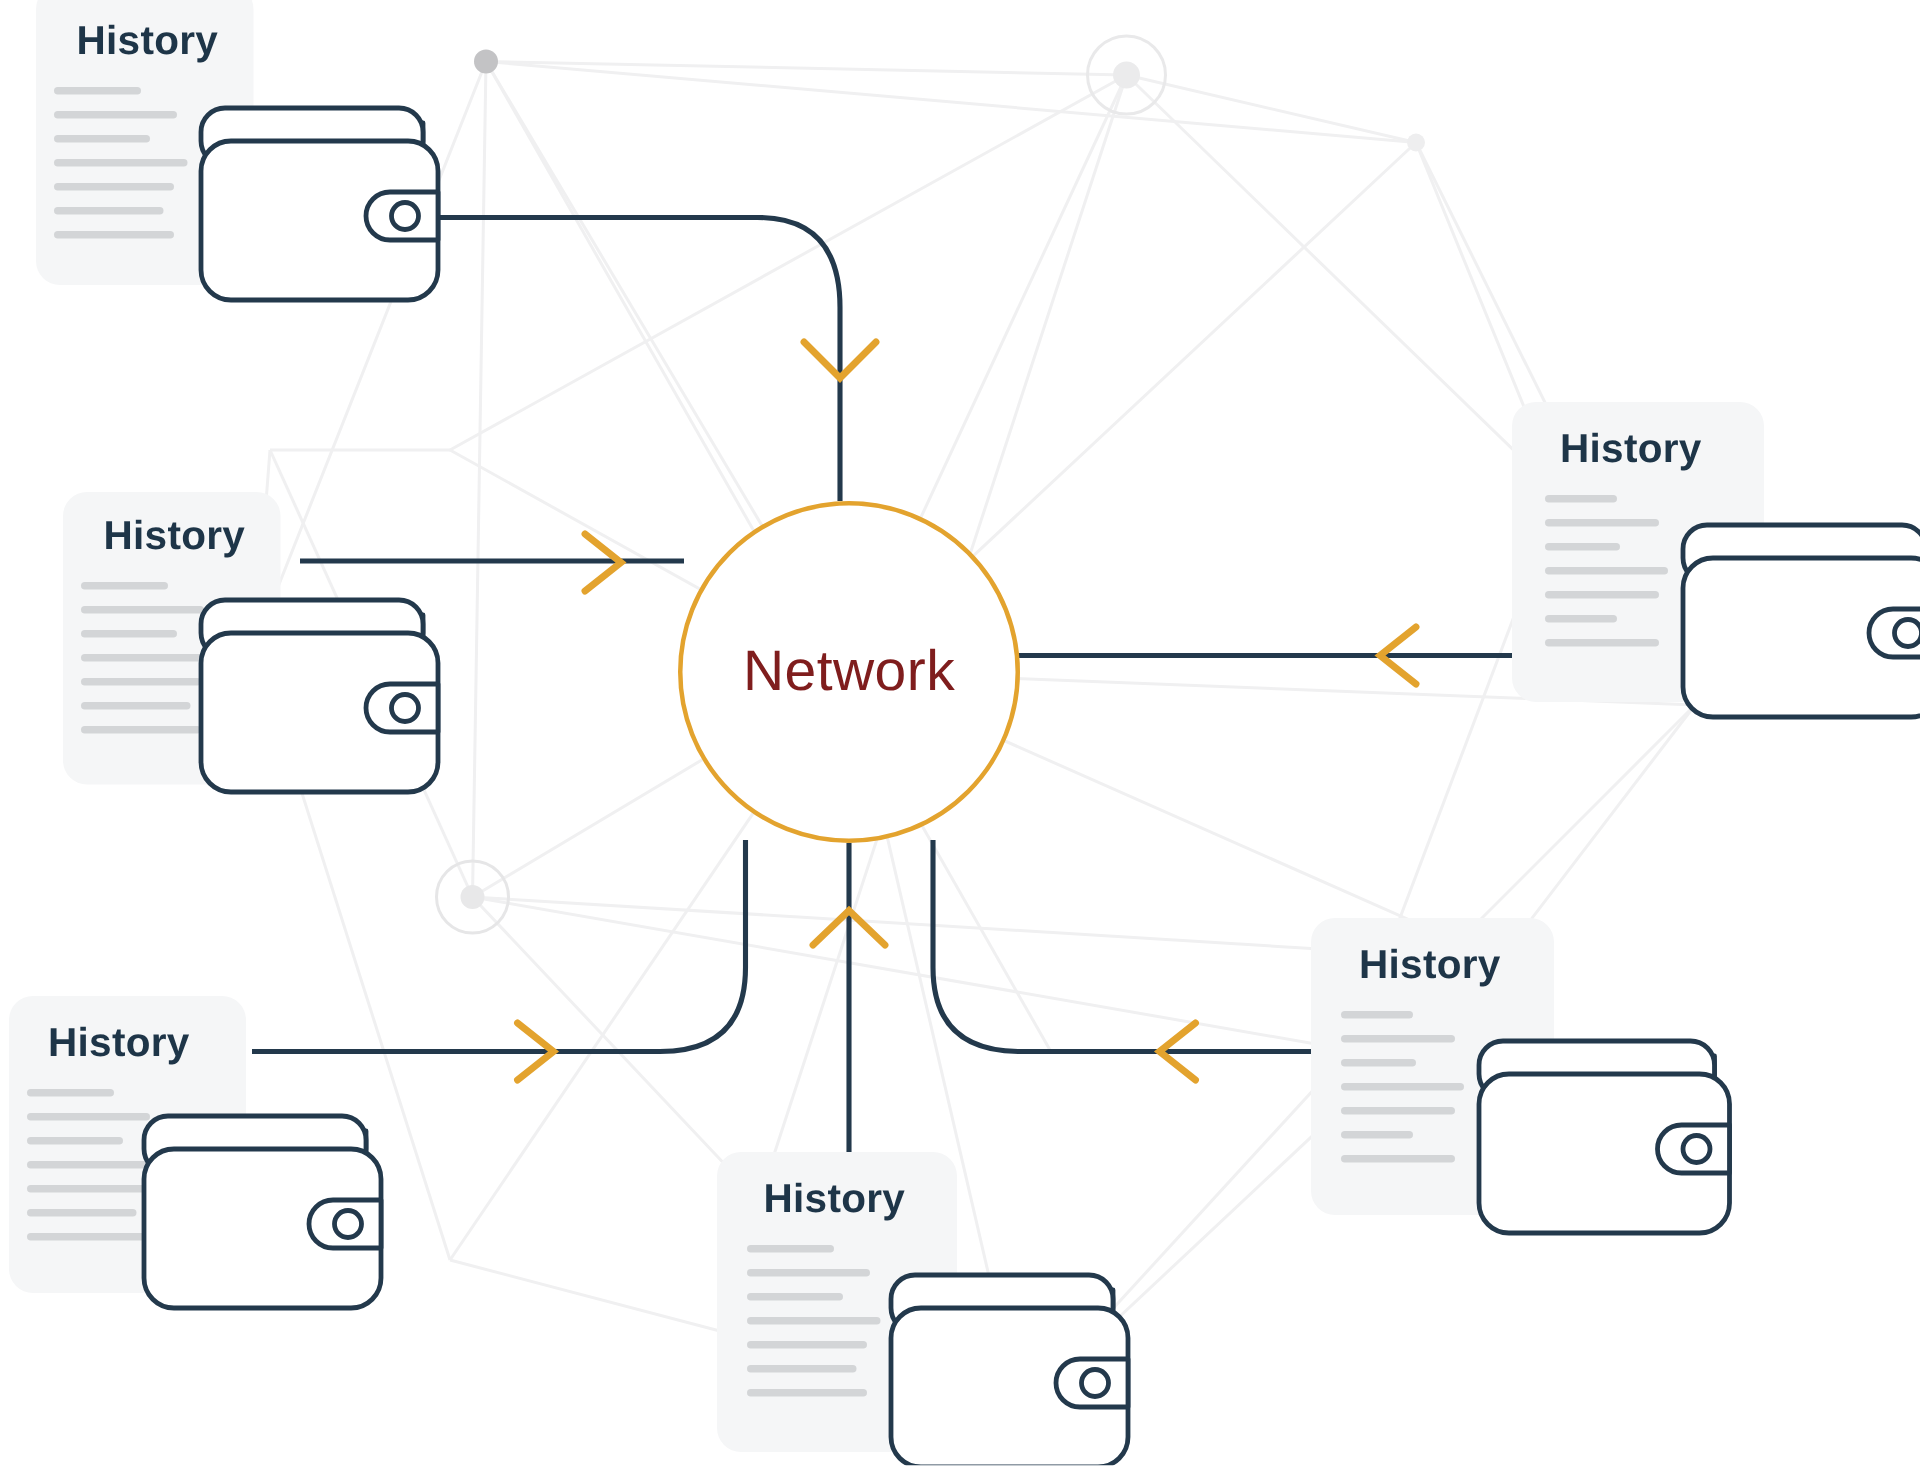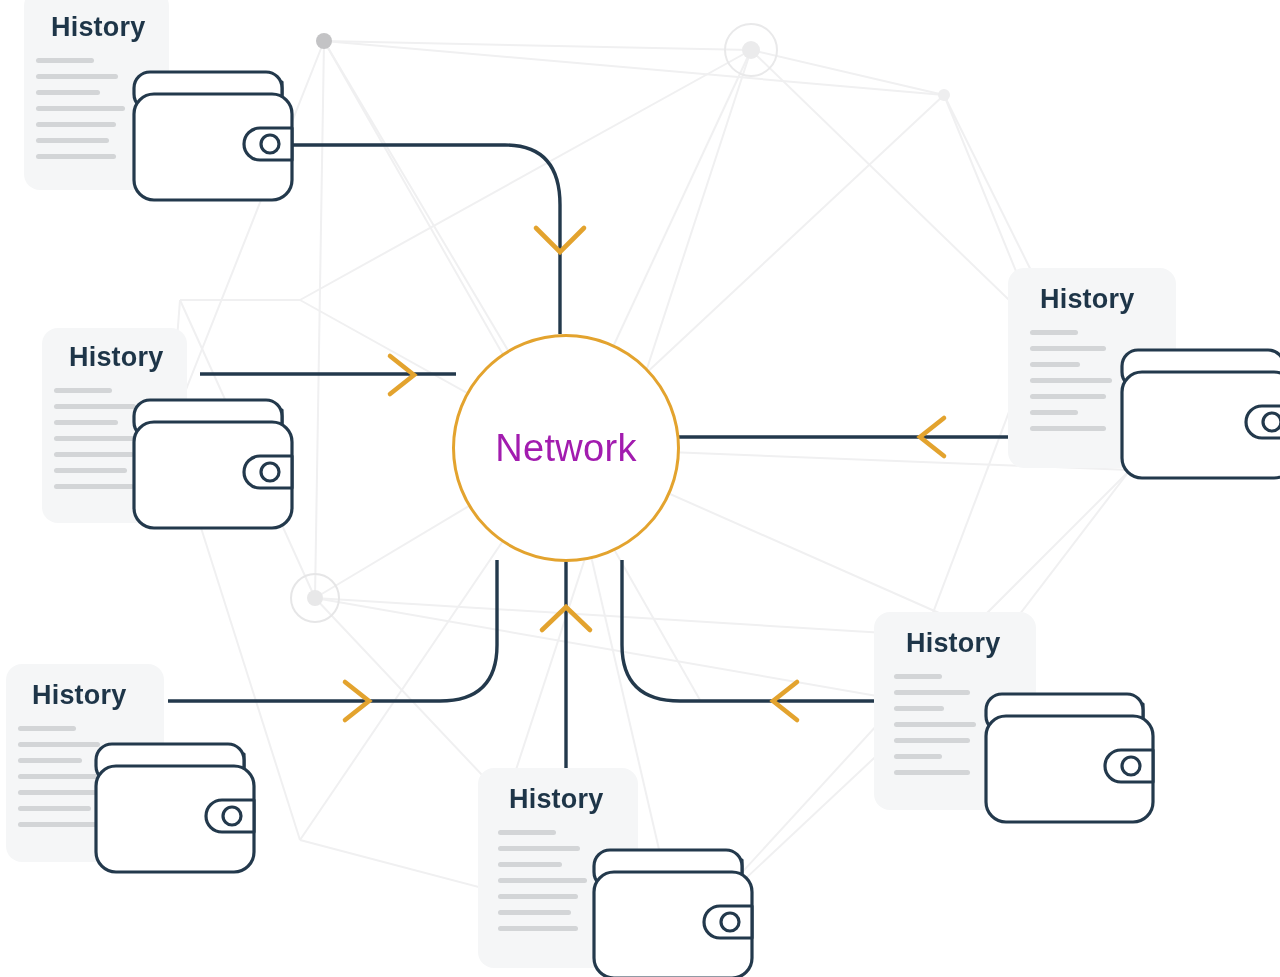--- a/index.html
+++ b/index.html
@@ -68,21 +68,21 @@
     border-radius: 50%;
     border: 3px solid #e3a32e;
     background: #ffffff;
     box-sizing: border-box;
     z-index: 4;
     display: flex;
     align-items: center;
     justify-content: center;
   }
   #central-label {
-    color: #a21caf;
+    color: #7f1d1d;
     font-size: 38px;
     letter-spacing: .3px;
   }
 </style>
 </head>
 <body>
 
 <div id="stage">
 
   <svg id="bg-network" viewBox="0 0 1280 977" xmlns="http://www.w3.org/2000/svg">

